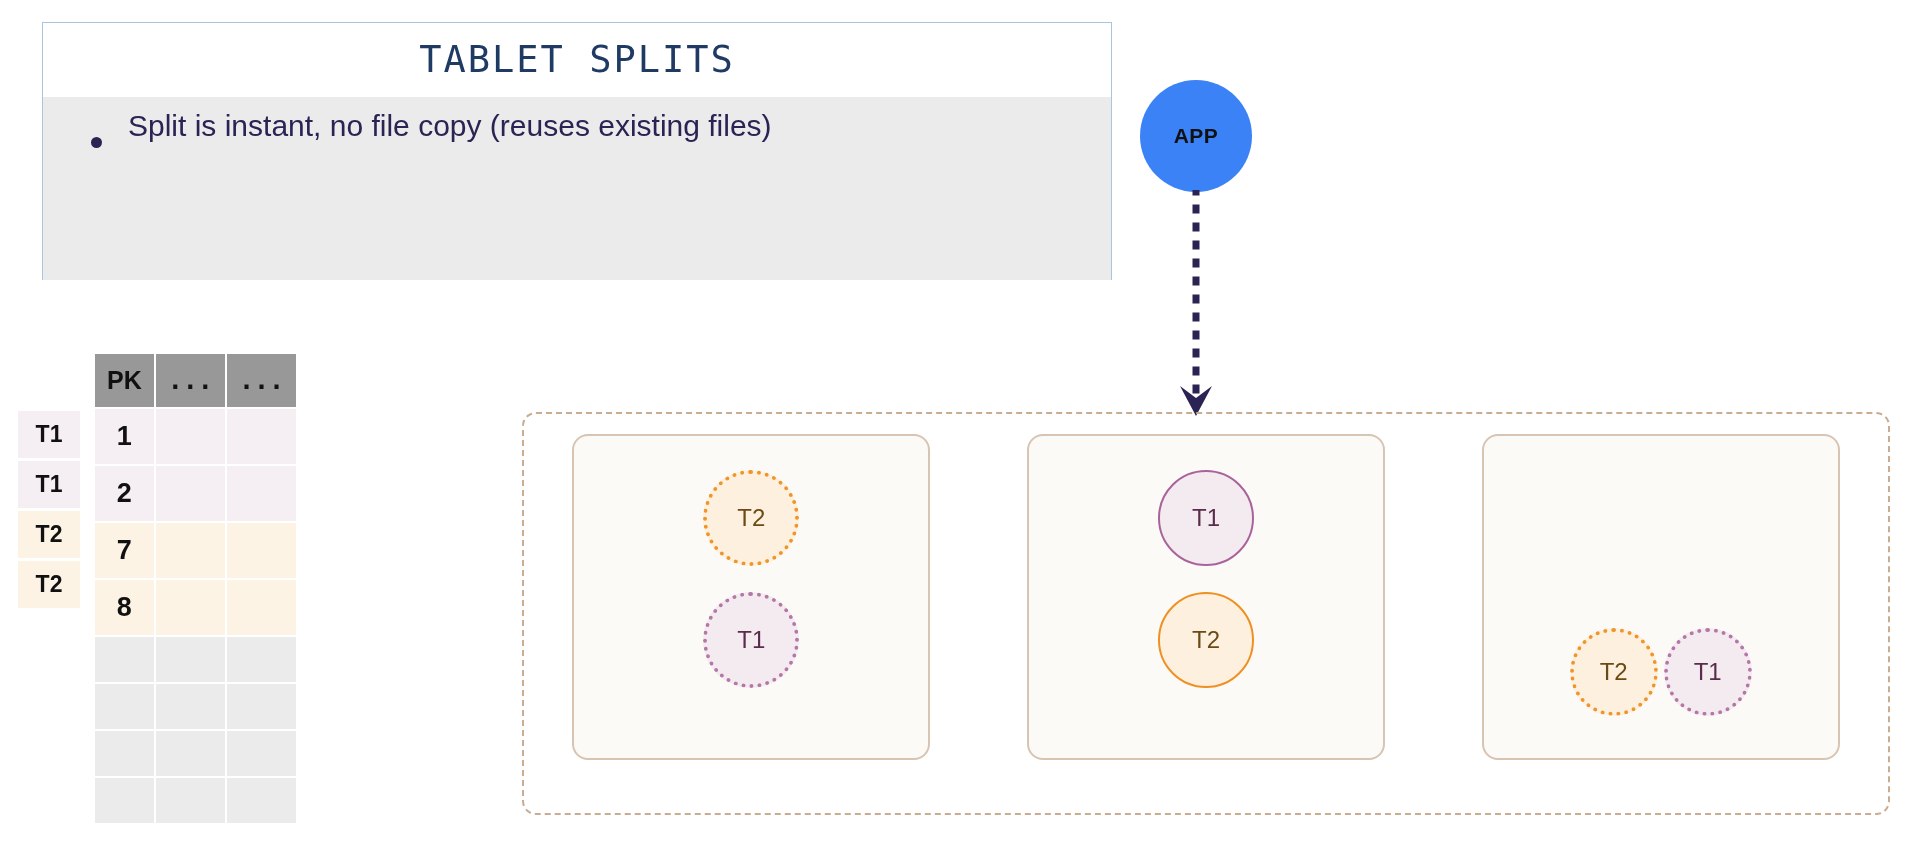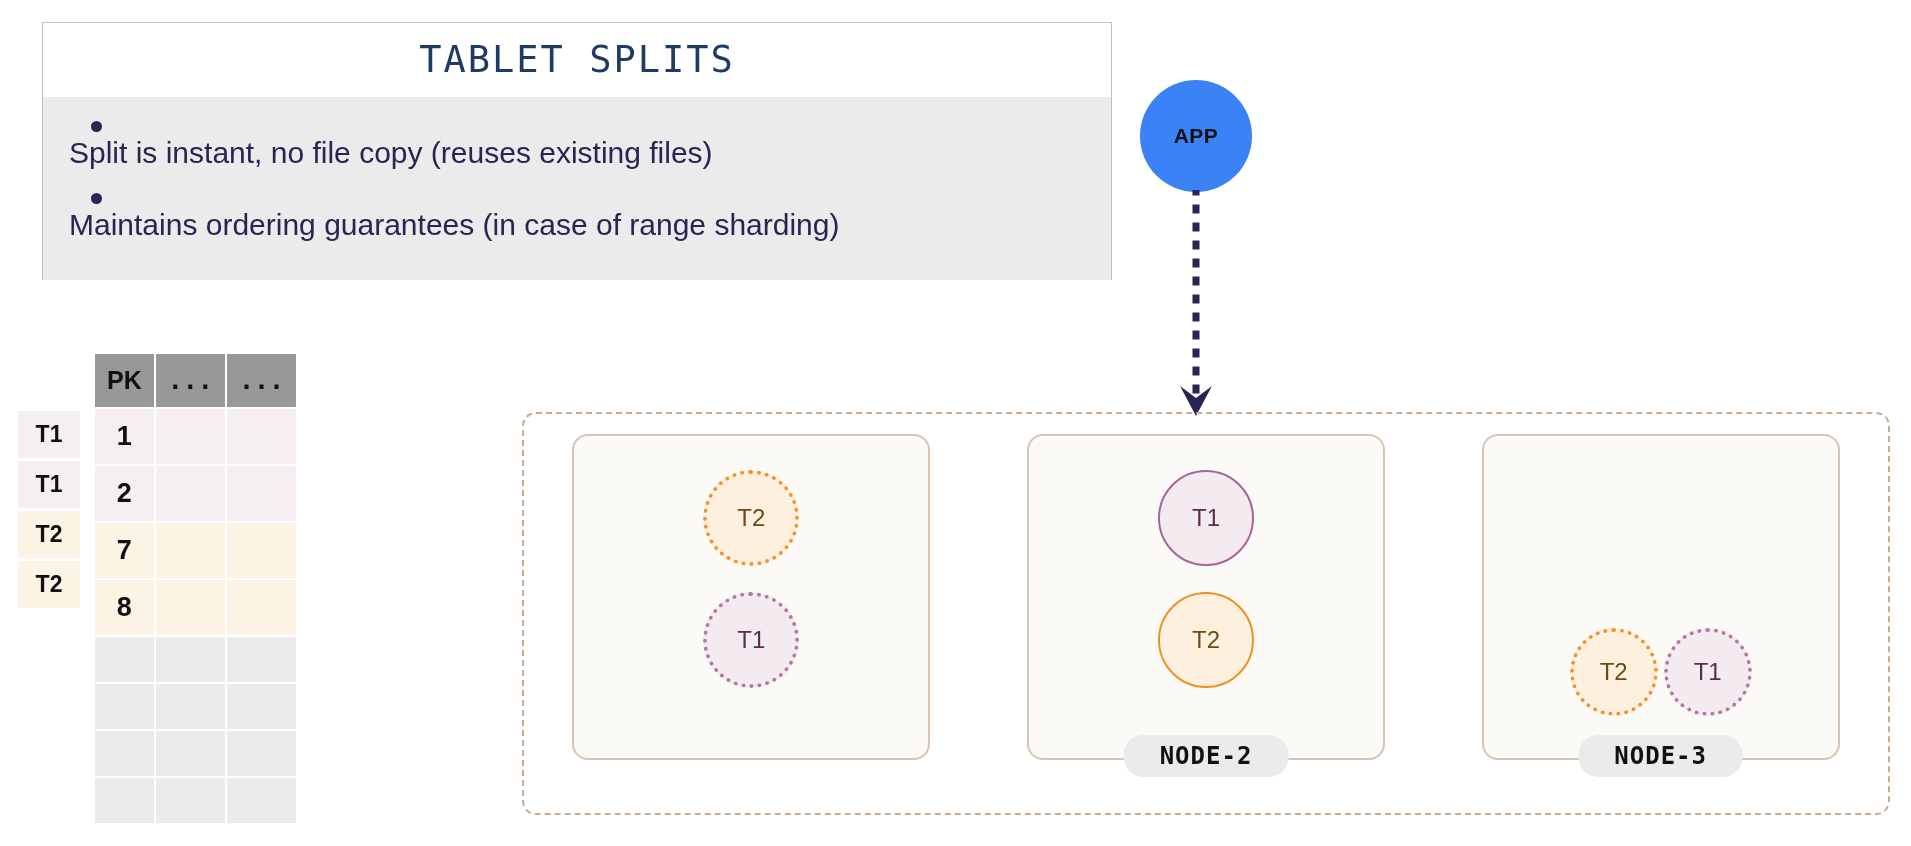--- a/index.html
+++ b/index.html
@@ -16,21 +16,21 @@
   #callout-title{
     height:74px;line-height:74px;text-align:center;
     font-family:"DejaVu Sans Mono","Liberation Mono",monospace;
     font-size:37px;letter-spacing:2px;color:#1f3a63;background:#ffffff;
     white-space:nowrap;
   }
   #callout-body{
     background:#ebebeb;height:183px;box-sizing:border-box;
     padding:8px 26px 0 26px;
   }
-  .bullet-row{display:flex;align-items:flex-start;margin-bottom:2px;flex-direction:column;}
+  .bullet-row{display:flex;align-items:flex-end;margin-bottom:2px;}
   .bullet-dot{
     flex:0 0 auto;width:11px;height:11px;border-radius:50%;
     background:#2b2353;margin:16px 26px 0 22px;
   }
   .bullet-text{
     flex:1 1 auto;color:#2b2353;font-size:30px;line-height:1.42;
   }
 
   
   #table-block{position:absolute;left:18px;top:352px;}
@@ -111,24 +111,20 @@
 </head>
 <body>
 
 <div id="callout">
   <div id="callout-title">TABLET SPLITS</div>
   <div id="callout-body">
     <div class="bullet-row">
       <span class="bullet-dot"></span>
       <span class="bullet-text">Split is instant, no file copy (reuses existing files)</span>
     </div>
-    <div class="bullet-row">
-      <span class="bullet-dot"></span>
-      <span class="bullet-text">Maintains ordering guarantees (in case of range sharding)</span>
-    </div>
   </div>
 </div>
 
 <div id="table-block">
   <div id="tab-labels">
     <div class="tab-label t1">T1</div>
     <div class="tab-label t1">T1</div>
     <div class="tab-label t2">T2</div>
     <div class="tab-label t2">T2</div>
   </div>
@@ -210,29 +206,27 @@
 
     <div class="node">
       <div class="tablets stack">
         <div class="tablet t1 solid">
           <span>T1</span>
         </div>
         <div class="tablet t2 solid">
           <span>T2</span>
         </div>
       </div>
-      <div class="node-label">NODE-2</div>
     </div>
 
     <div class="node">
       <div class="tablets side">
         <div class="tablet t2 dotted small">
           <span>T2</span>
         </div>
         <div class="tablet t1 dotted small">
           <span>T1</span>
         </div>
       </div>
-      <div class="node-label">NODE-3</div>
     </div>
 
   </div>
 </div>
 
 </body></html>

